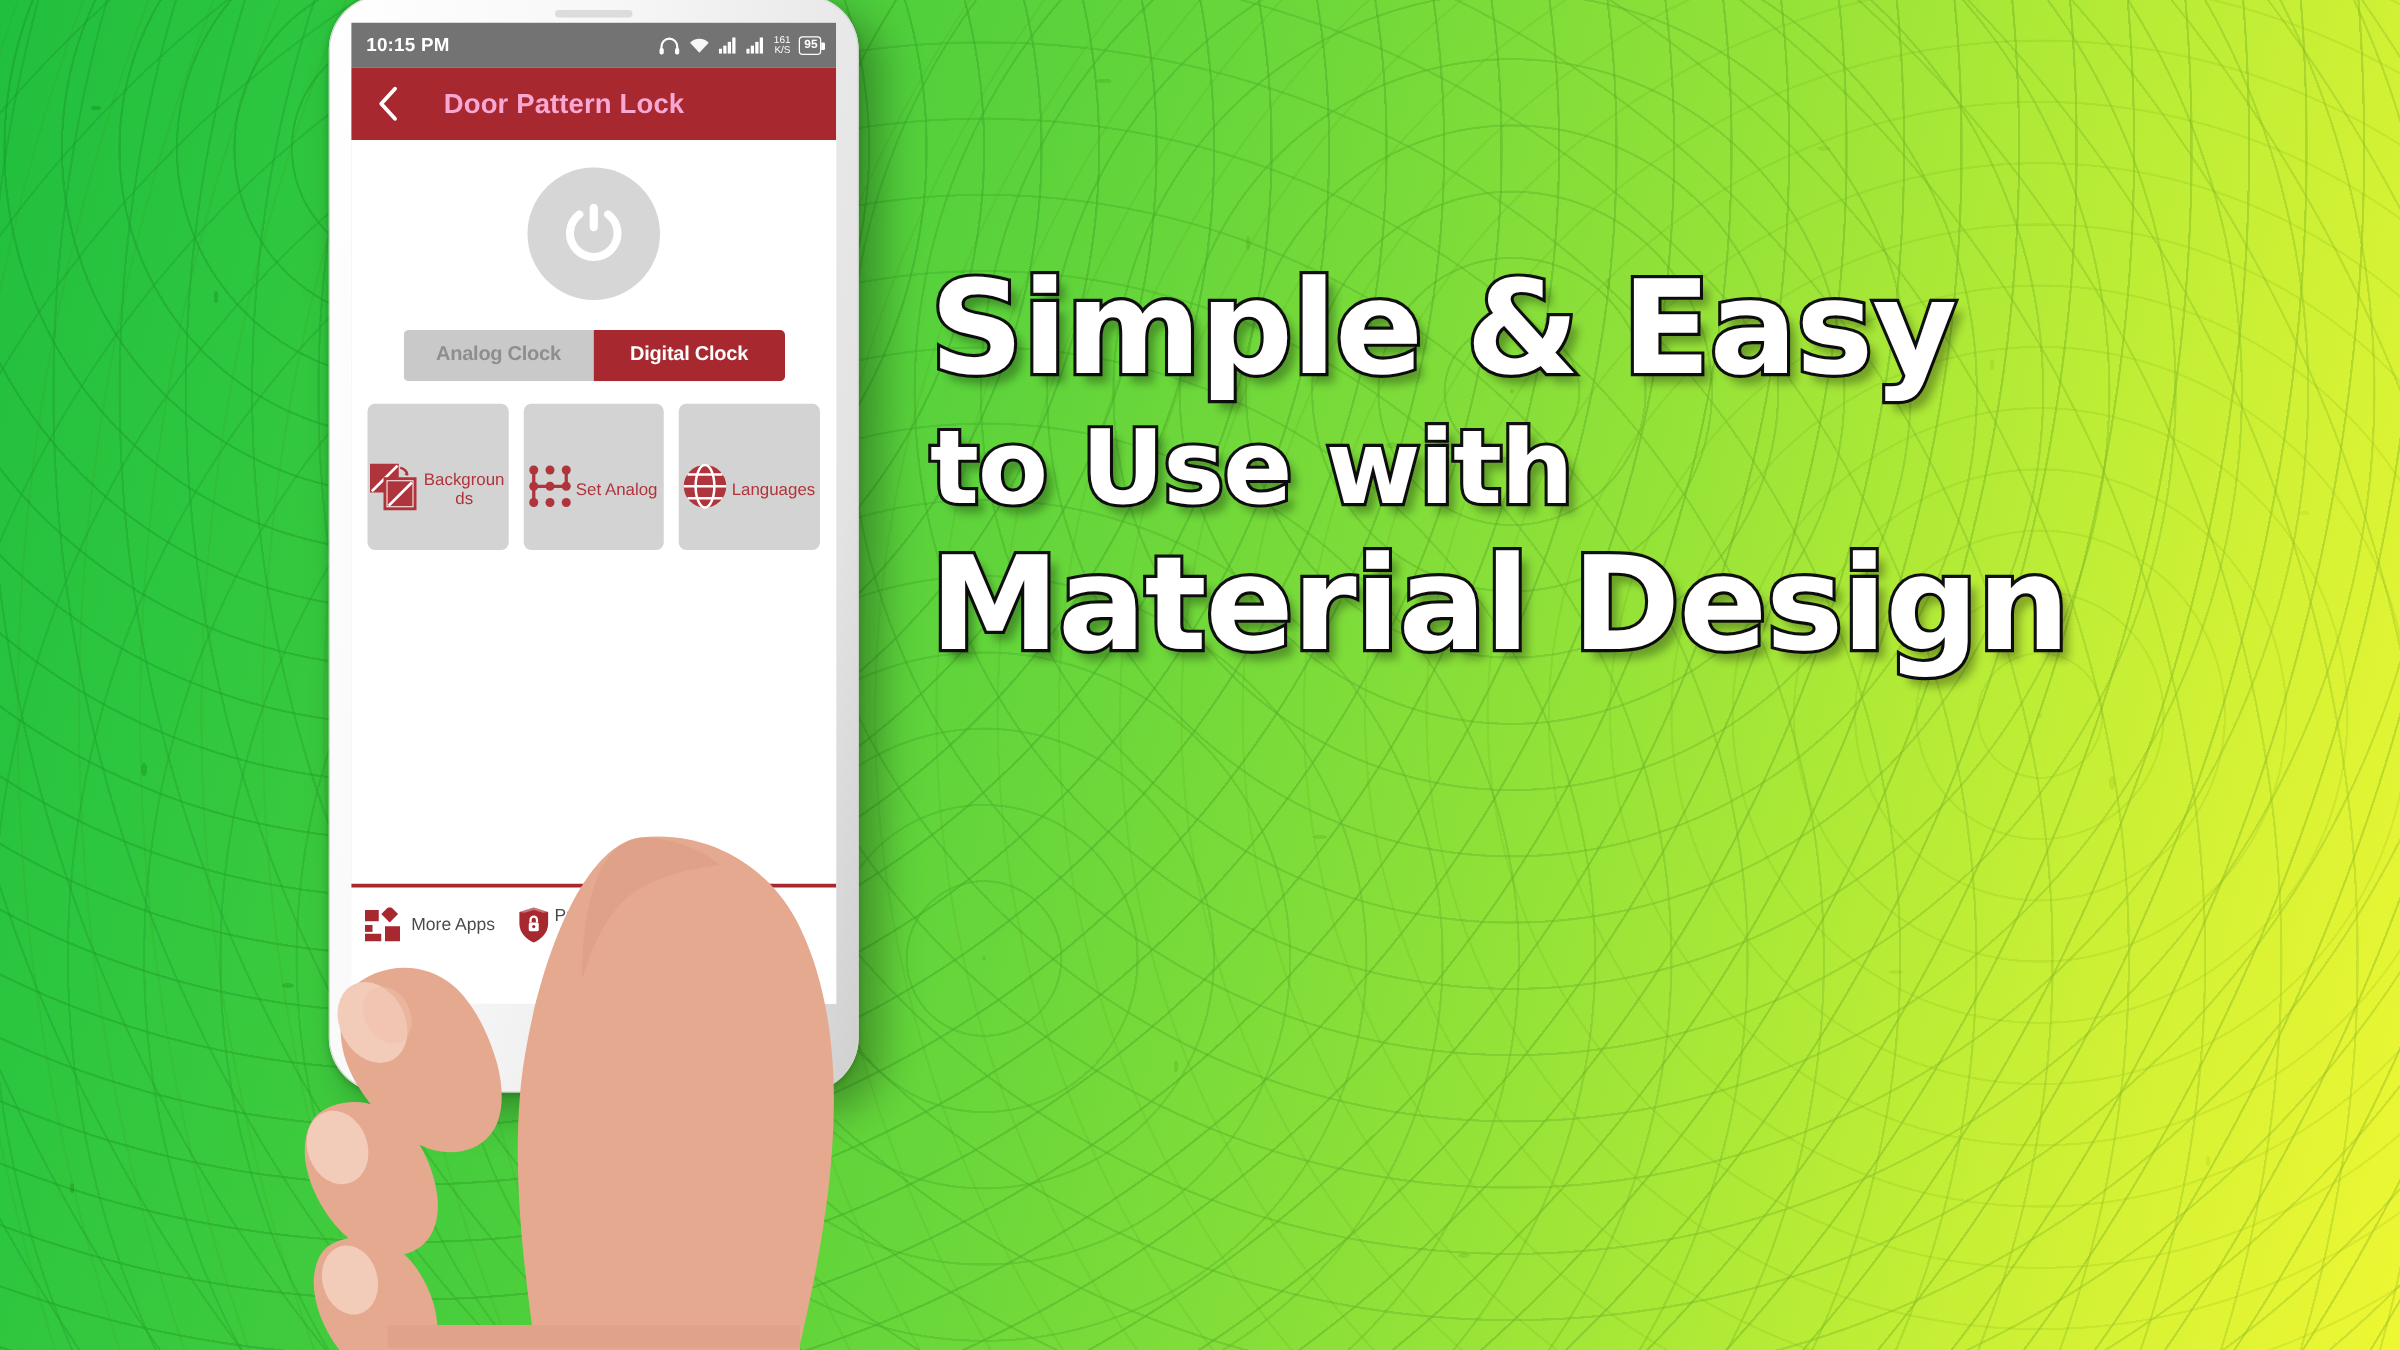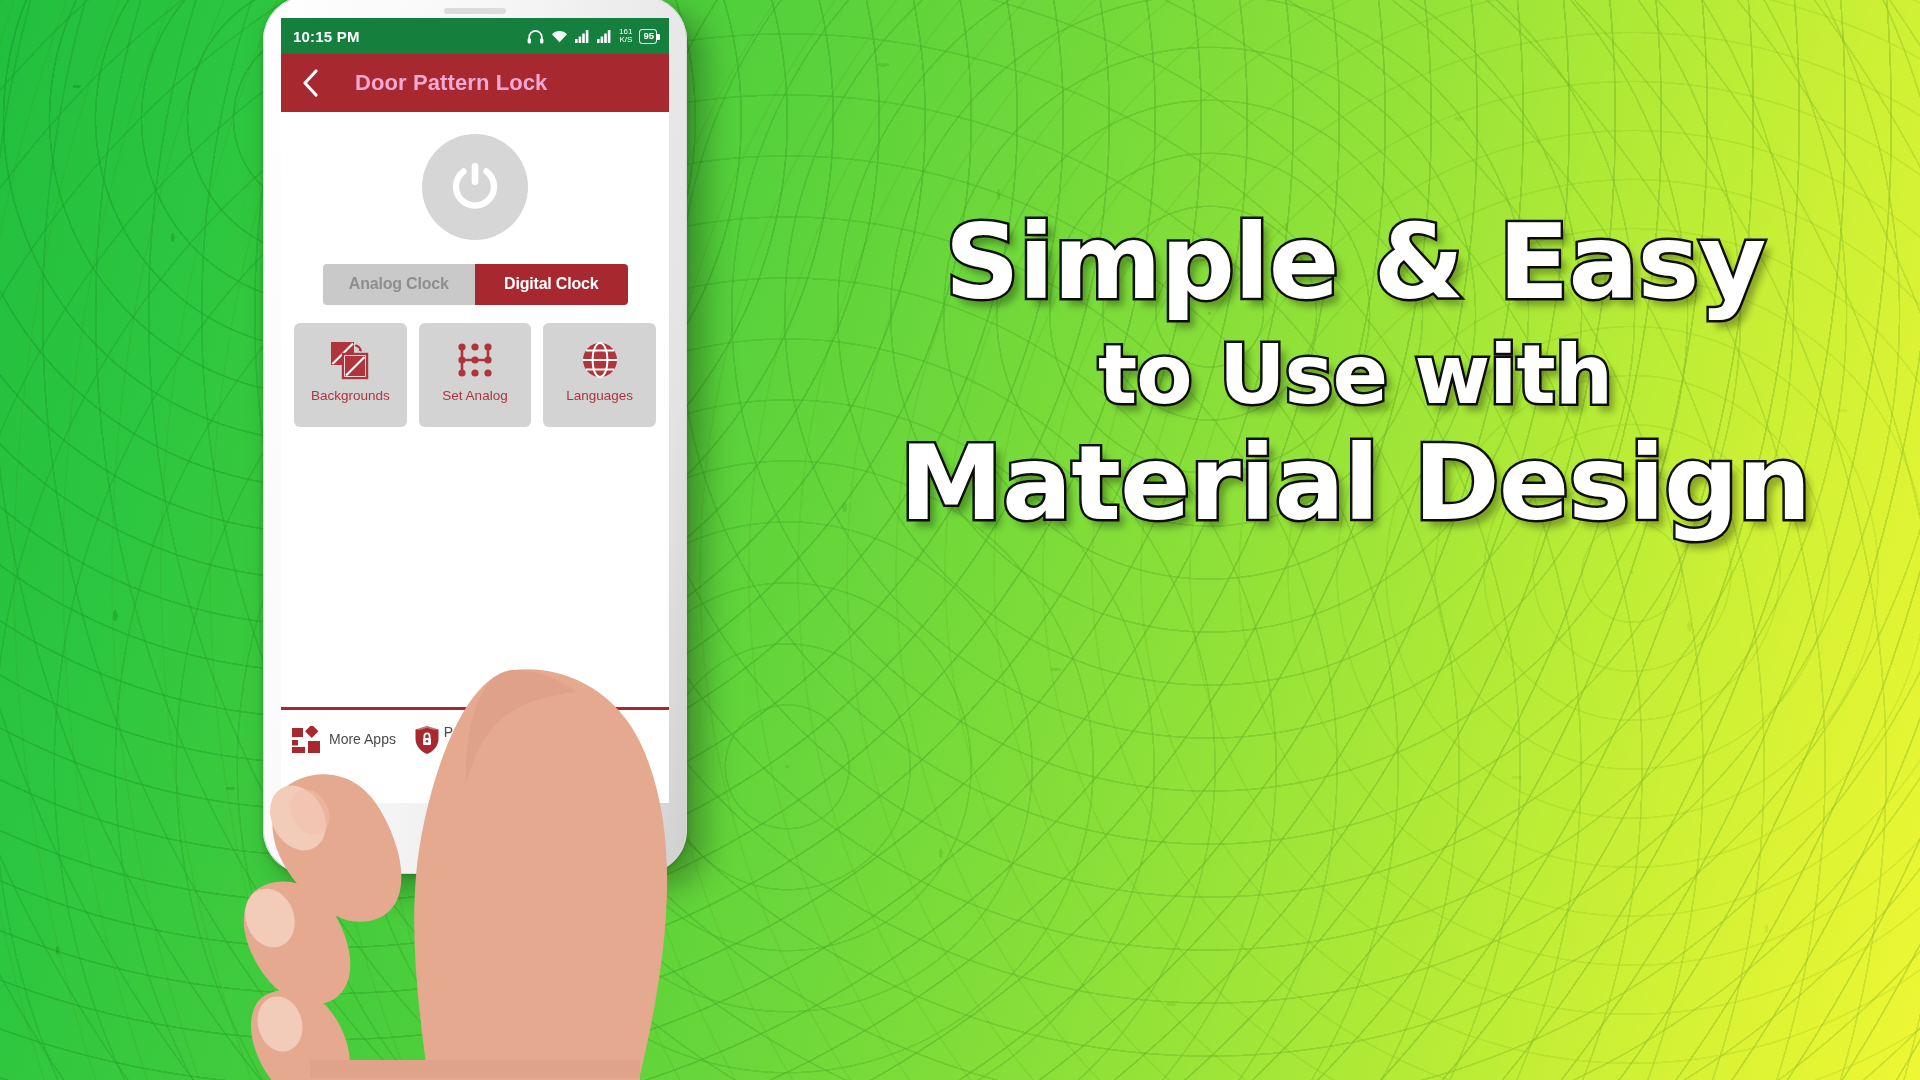--- a/index.html
+++ b/index.html
@@ -53,22 +53,22 @@
     position:absolute; inset:0; opacity:.30;
     background-image:
       repeating-radial-gradient(circle at 17% 11%, rgba(0,80,0,.5) 0 1.5px, transparent 2px 46px),
       repeating-radial-gradient(circle at 63% 29%, rgba(0,80,0,.42) 0 1.5px, transparent 2px 53px),
       repeating-radial-gradient(circle at 41% 71%, rgba(0,80,0,.38) 0 1.5px, transparent 2px 61px),
       repeating-radial-gradient(circle at 85% 53%, rgba(70,130,0,.34) 0 1.5px, transparent 2px 49px);
   }
 
   
   #marketing{
-    position:absolute; left:800px; top:208px; width:1110px;
-    text-align:center; z-index:40;
+    position:absolute; left:744px; top:208px; width:1110px;
+    z-index:40;
     pointer-events:none;
   }
   .mk{
     color:#ffffff; font-weight:bold; letter-spacing:-1px;
     line-height:1.04;
     -webkit-text-stroke:5px #111111;
     paint-order:stroke fill;
     text-shadow:7px 8px 7px rgba(0,0,0,.30);
     font-family:"DejaVu Sans", sans-serif;
   }
@@ -95,21 +95,21 @@
     width:62px; height:6px; border-radius:3px; background:#dcdcdc;
   }
   #screen{
     position:relative; width:100%; height:785px;
     background:#ffffff; overflow:hidden;
     box-shadow:inset 0 0 0 1px #e6e6e6;
   }
 
   
   #statusbar{
-    height:36px; background:#15803d; color:#ffffff;
+    height:36px; background:#737373; color:#ffffff;
     display:flex; align-items:center; justify-content:space-between;
     padding:0 12px;
   }
   #status-time{ font-size:15px; font-weight:bold; letter-spacing:.2px; }
   #status-icons{ display:flex; align-items:center; gap:7px; }
   .sb-svg{ display:block; }
   #net-speed{ font-size:8px; line-height:8.5px; text-align:right; font-weight:normal; }
   #battery{
     display:flex; align-items:center; border:1.6px solid #fff; border-radius:3px;
     padding:1px 2px 1px 3px; height:15px; position:relative;text-align:center;
@@ -152,21 +152,21 @@
     font-size:16px; font-weight:bold; cursor:pointer; letter-spacing:-.2px;
   }
   .toggle-seg.off{ background:#c9c9c9; color:#8e8e8e; }
   .toggle-seg.on { background:#a8282f; color:#ffffff; }
 
   #cards{
     display:flex; gap:12px; padding:18px 13px 0 13px;
   }
   .card{
     flex:1; background:#d3d3d3; border-radius:6px;
-    height:104px; display:flex; flex-direction:column;
+    height:117px; display:flex; flex-direction:row;
     align-items:center; justify-content:flex-start; cursor:pointer;
     padding-top:14px;
   }
   .card-icon{ height:46px; display:flex; align-items:center; justify-content:center; }
   .card-label{
     font-size:13.5px; color:#b0343b; font-weight:normal; text-align:center;
     line-height:15px; margin-top:5px; max-width:86px; word-break:break-word;
   }
 
   

